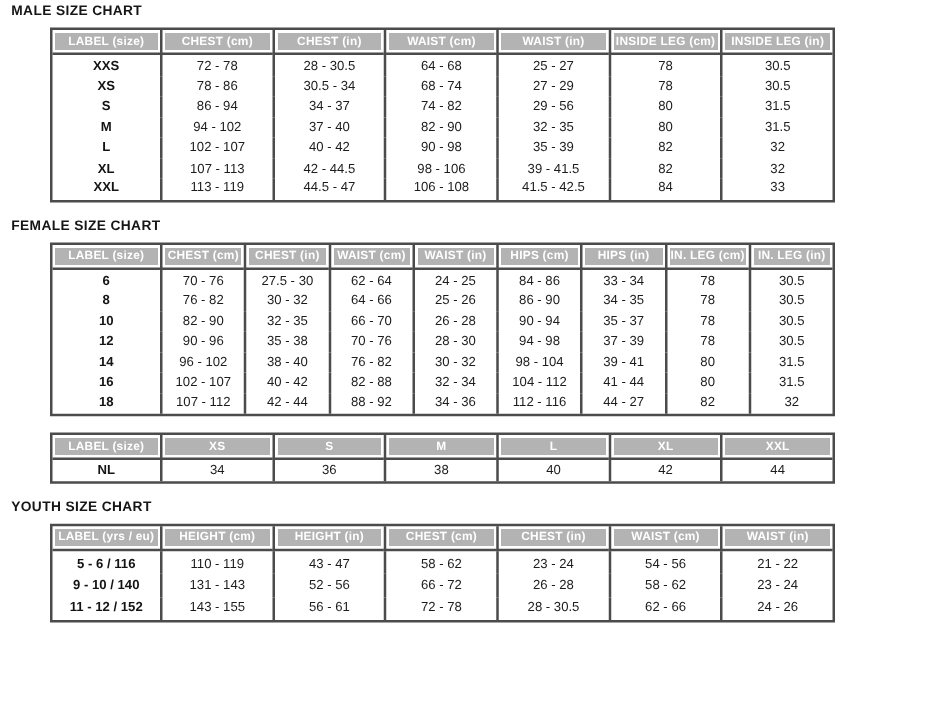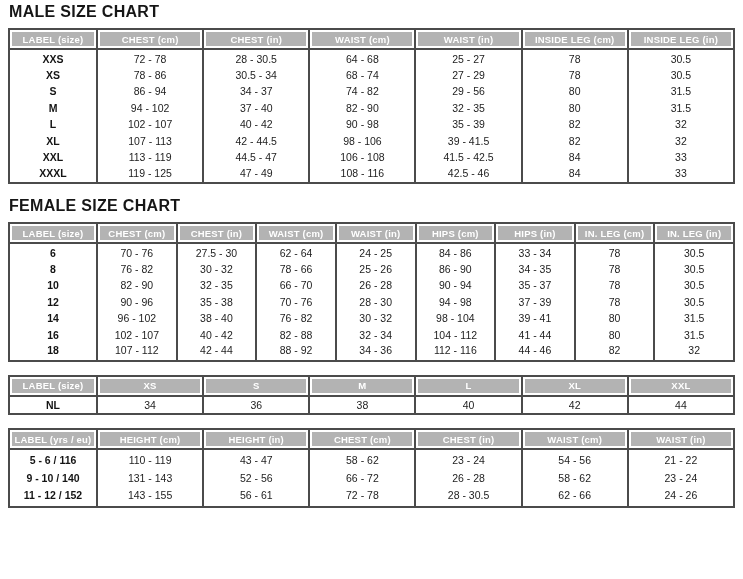--- a/index.html
+++ b/index.html
@@ -7,33 +7,34 @@
   body {
     width: 743px;
     height: 579px;
     font-family: "Liberation Sans", sans-serif;
     color: #1a1a1a;
     overflow: hidden;
   }
   .page { padding: 3px 8px 0 8px; }
   .chart-section { margin-bottom: 13px; }
   .chart-title {
-    font-size: 16px;
+    font-size: 11px;
     font-weight: bold;
     color: #161616;
     letter-spacing: 0.3px;
     margin: 0 0 7px 1px;
   }
   table.size-table {
-    width: 727px;
+    width: 628px;
     table-layout: fixed;
     border-collapse: separate;
     border-spacing: 0;
     border: 2px solid #4b4b4b;
     background: #ffffff;
+    margin-left: 32px;
   }
   table.size-table th {
     background-color: #b3b3b3;
     background-clip: content-box;
     padding: 2px;
     height: 20px;
     color: #ffffff;
     font-weight: bold;
     font-size: 9.5px;
     letter-spacing: 0.2px;
@@ -146,29 +147,20 @@
           </tr>
           <tr>
             <td class="label-cell">XXL</td>
             <td>113 - 119</td>
             <td>44.5 - 47</td>
             <td>106 - 108</td>
             <td>41.5 - 42.5</td>
             <td>84</td>
             <td>33</td>
           </tr>
-          <tr>
-            <td class="label-cell">XXXL</td>
-            <td>119 - 125</td>
-            <td>47 - 49</td>
-            <td>108 - 116</td>
-            <td>42.5 - 46</td>
-            <td>84</td>
-            <td>33</td>
-          </tr>
         </tbody>
       </table>
   </section>
 
   <section class="chart-section">
     <h2 class="chart-title">FEMALE SIZE CHART</h2>
     <table class="size-table">
         <colgroup>
           <col style="width: 86px;">
           <col>
@@ -202,21 +194,21 @@
             <td>24 - 25</td>
             <td>84 - 86</td>
             <td>33 - 34</td>
             <td>78</td>
             <td>30.5</td>
           </tr>
           <tr>
             <td class="label-cell">8</td>
             <td>76 - 82</td>
             <td>30 - 32</td>
-            <td>78 - 66</td>
+            <td>64 - 66</td>
             <td>25 - 26</td>
             <td>86 - 90</td>
             <td>34 - 35</td>
             <td>78</td>
             <td>30.5</td>
           </tr>
           <tr>
             <td class="label-cell">10</td>
             <td>82 - 90</td>
             <td>32 - 35</td>
@@ -260,21 +252,21 @@
             <td>80</td>
             <td>31.5</td>
           </tr>
           <tr>
             <td class="label-cell">18</td>
             <td>107 - 112</td>
             <td>42 - 44</td>
             <td>88 - 92</td>
             <td>34 - 36</td>
             <td>112 - 116</td>
-            <td>44 - 46</td>
+            <td>44 - 27</td>
             <td>82</td>
             <td>32</td>
           </tr>
         </tbody>
       </table>
   </section>
 
   <section class="chart-section">
     <table class="size-table">
         <colgroup>
@@ -305,20 +297,21 @@
             <td>38</td>
             <td>40</td>
             <td>42</td>
             <td>44</td>
           </tr>
         </tbody>
       </table>
   </section>
 
   <section class="chart-section">
+    <h2 class="chart-title">YOUTH SIZE CHART</h2>
     <table class="size-table tall-rows">
         <colgroup>
           <col style="width: 86px;">
           <col>
           <col>
           <col>
           <col>
           <col>
           <col>
         </colgroup>

